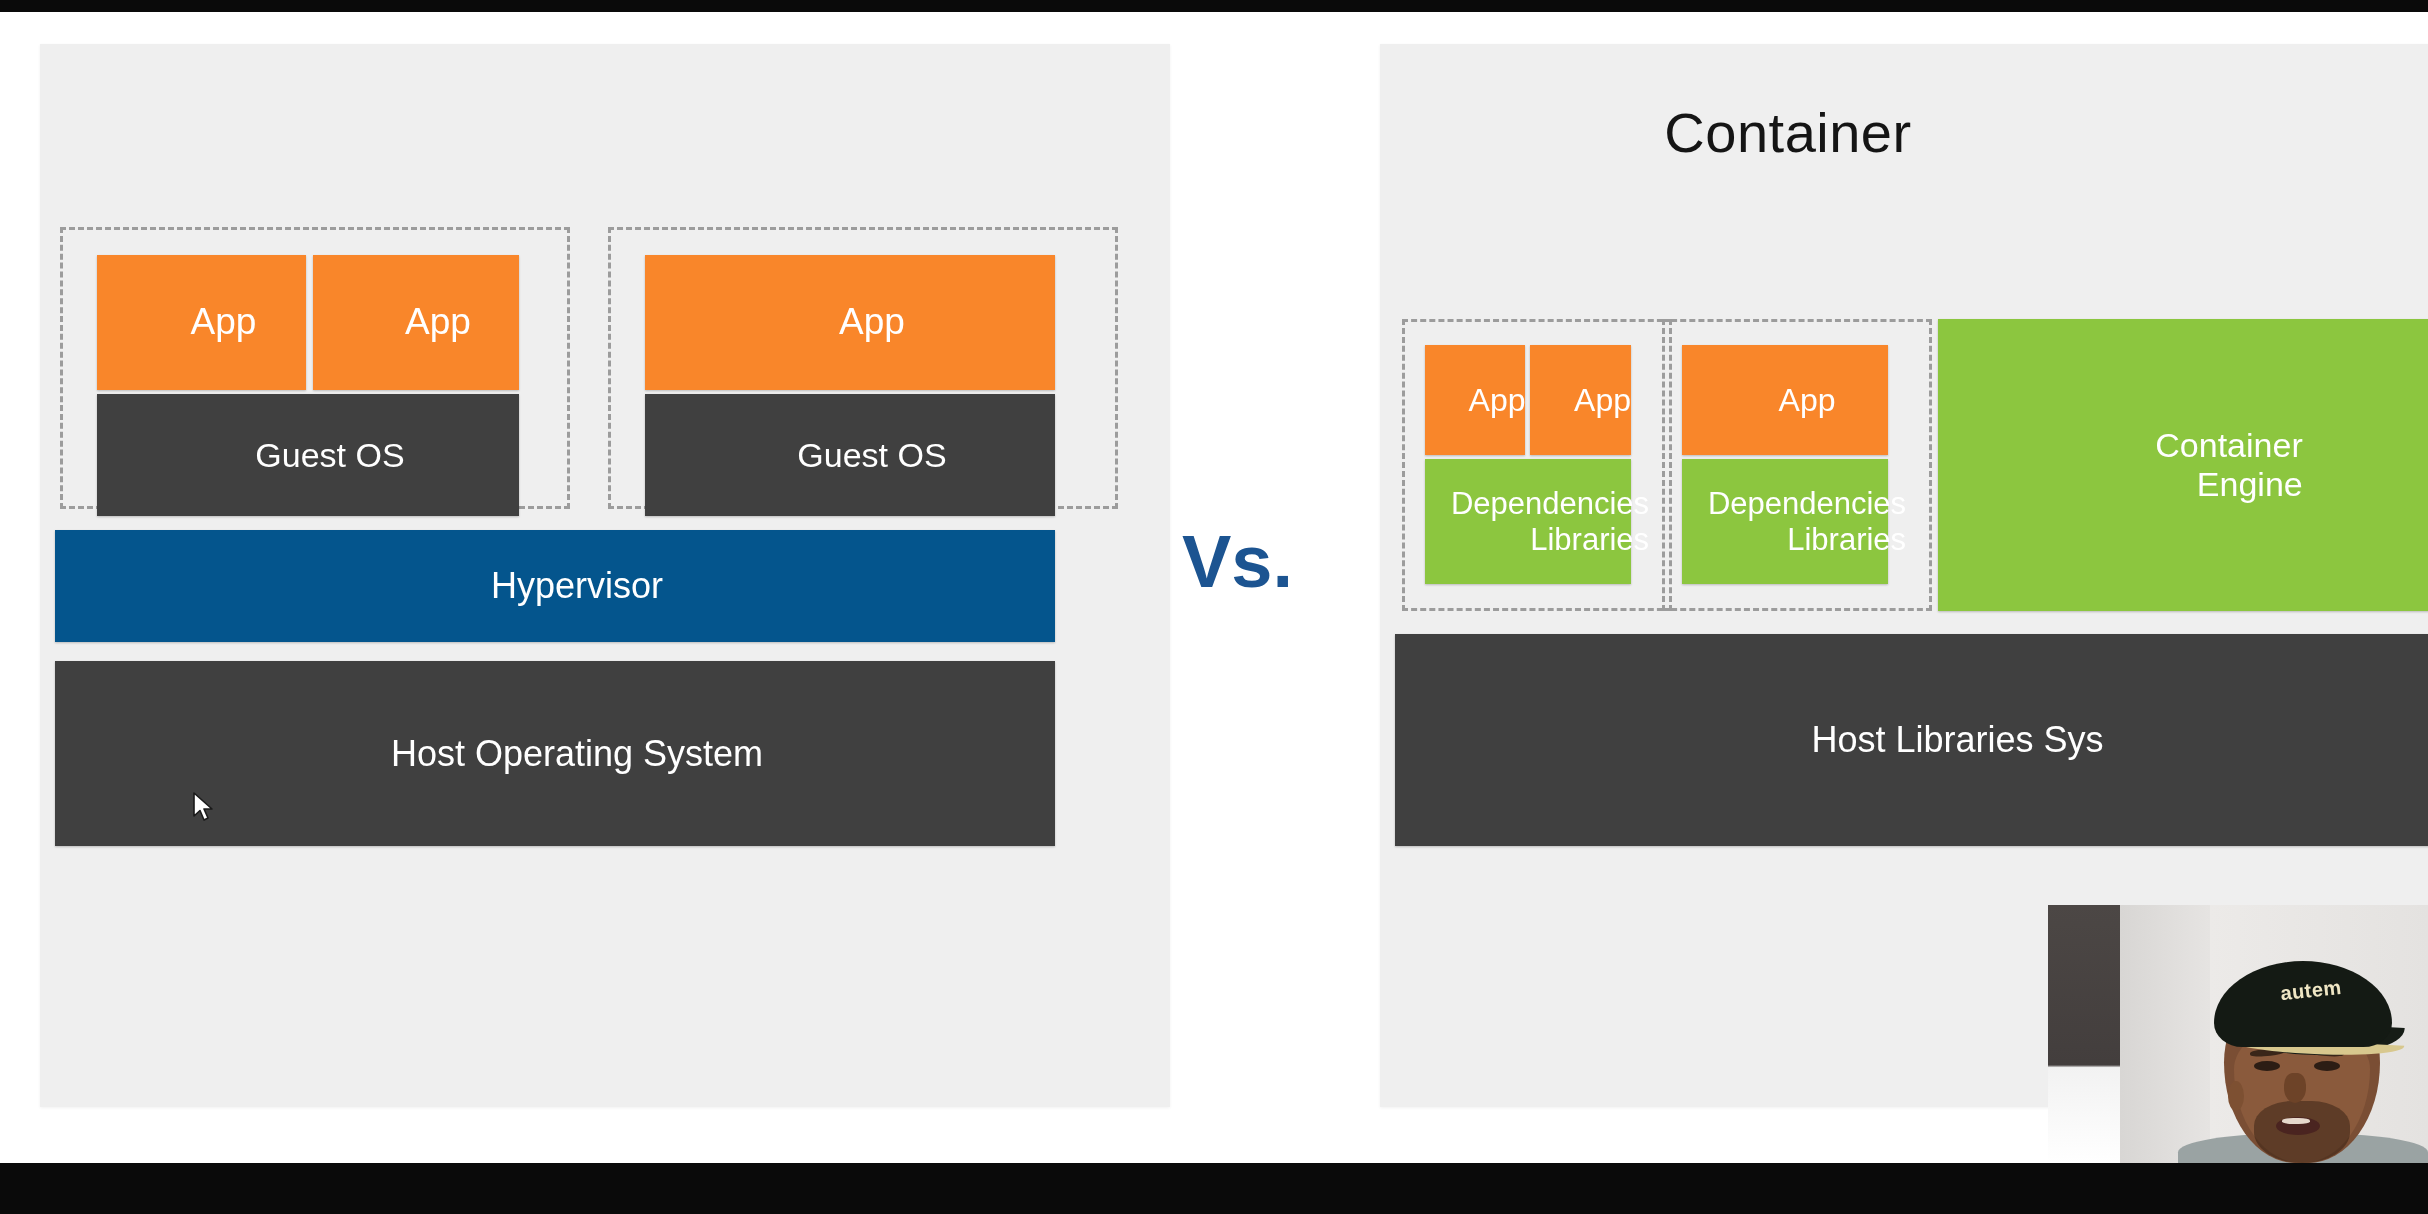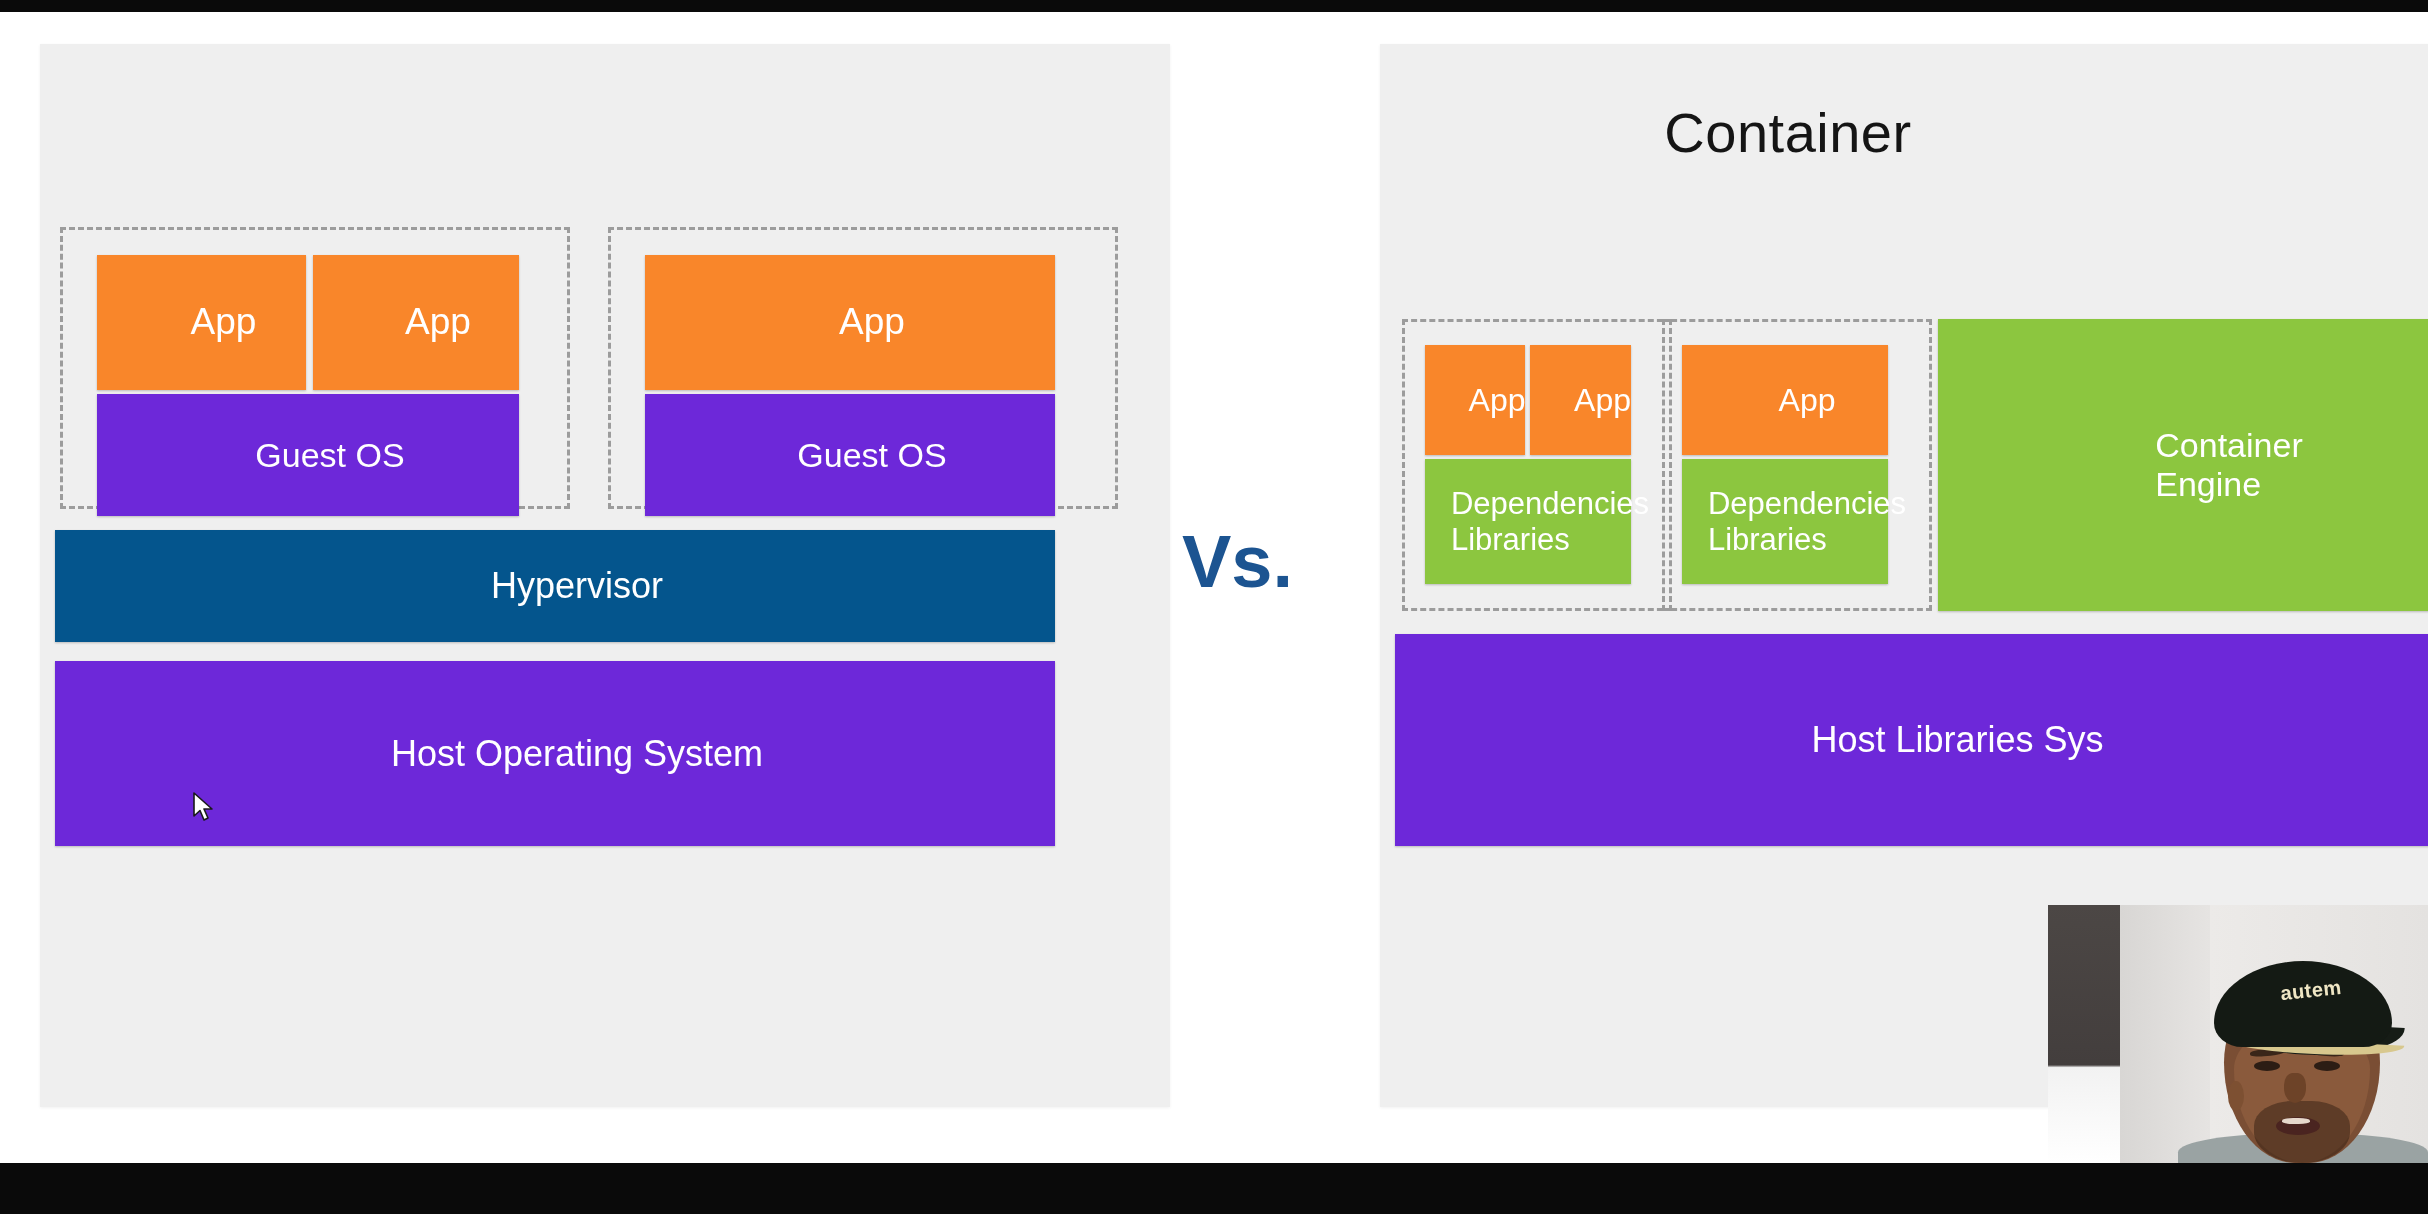--- a/index.html
+++ b/index.html
@@ -88,30 +88,30 @@
     box-sizing: border-box;
   }
 
   
   .blk {
     position: absolute;
     box-sizing: border-box;
     display: flex;
     align-items: center;
     justify-content: center;
-    text-align: left;
+    text-align: right;
     color: #ffffff;
     font-family: "Liberation Sans", sans-serif;
     line-height: 1.14;
     box-shadow: 0 1px 2px rgba(0,0,0,0.22);
     padding-left: 44px;
   }
   .blk.orange { background: #f9862a; }
   .blk.green  { background: #8cc63f; }
-  .blk.dark   { background: #6d28d9; }
+  .blk.dark   { background: #404040; }
   .blk.blue   { background: #04558d; }
 
   
   .vm-group-1 { left: 20px;  top: 183px; width: 510px;  height: 282px; }
   .vm-group-2 { left: 568px; top: 183px; width: 510px;  height: 282px; }
 
   .vm-app-1 { left: 57px;  top: 211px; width: 209px; height: 135px; font-size: 37px; }
   .vm-app-2 { left: 273px; top: 211px; width: 206px; height: 135px; font-size: 37px; }
   .vm-app-3 { left: 605px; top: 211px; width: 410px; height: 135px; font-size: 37px; }
 

